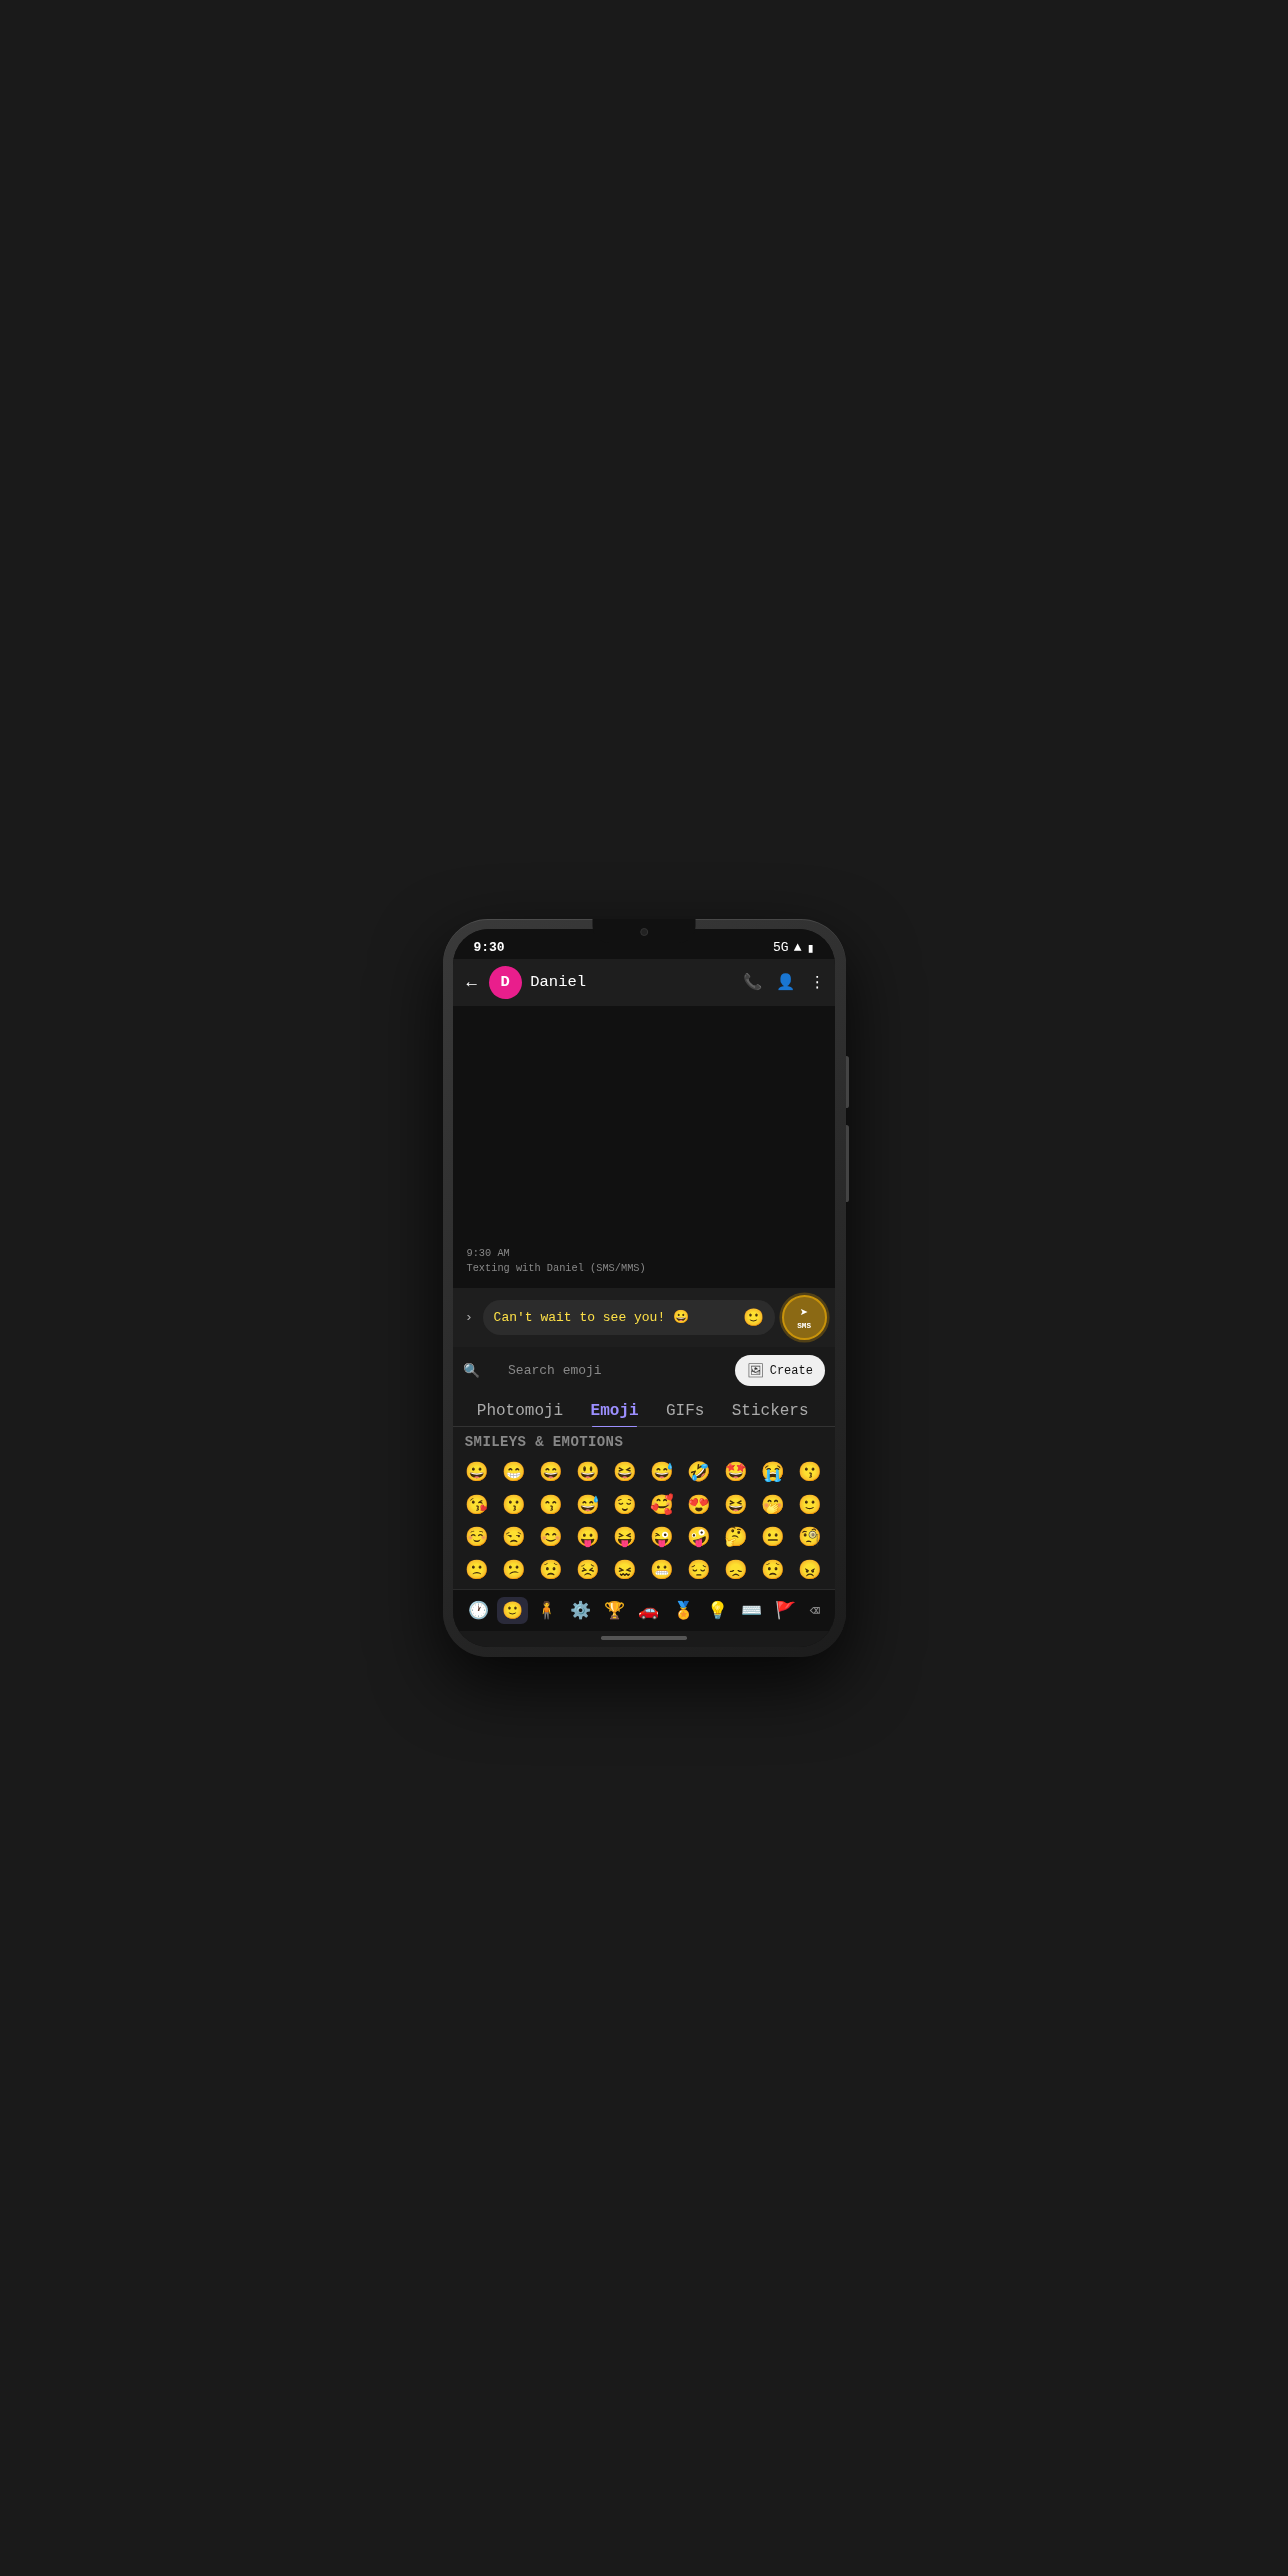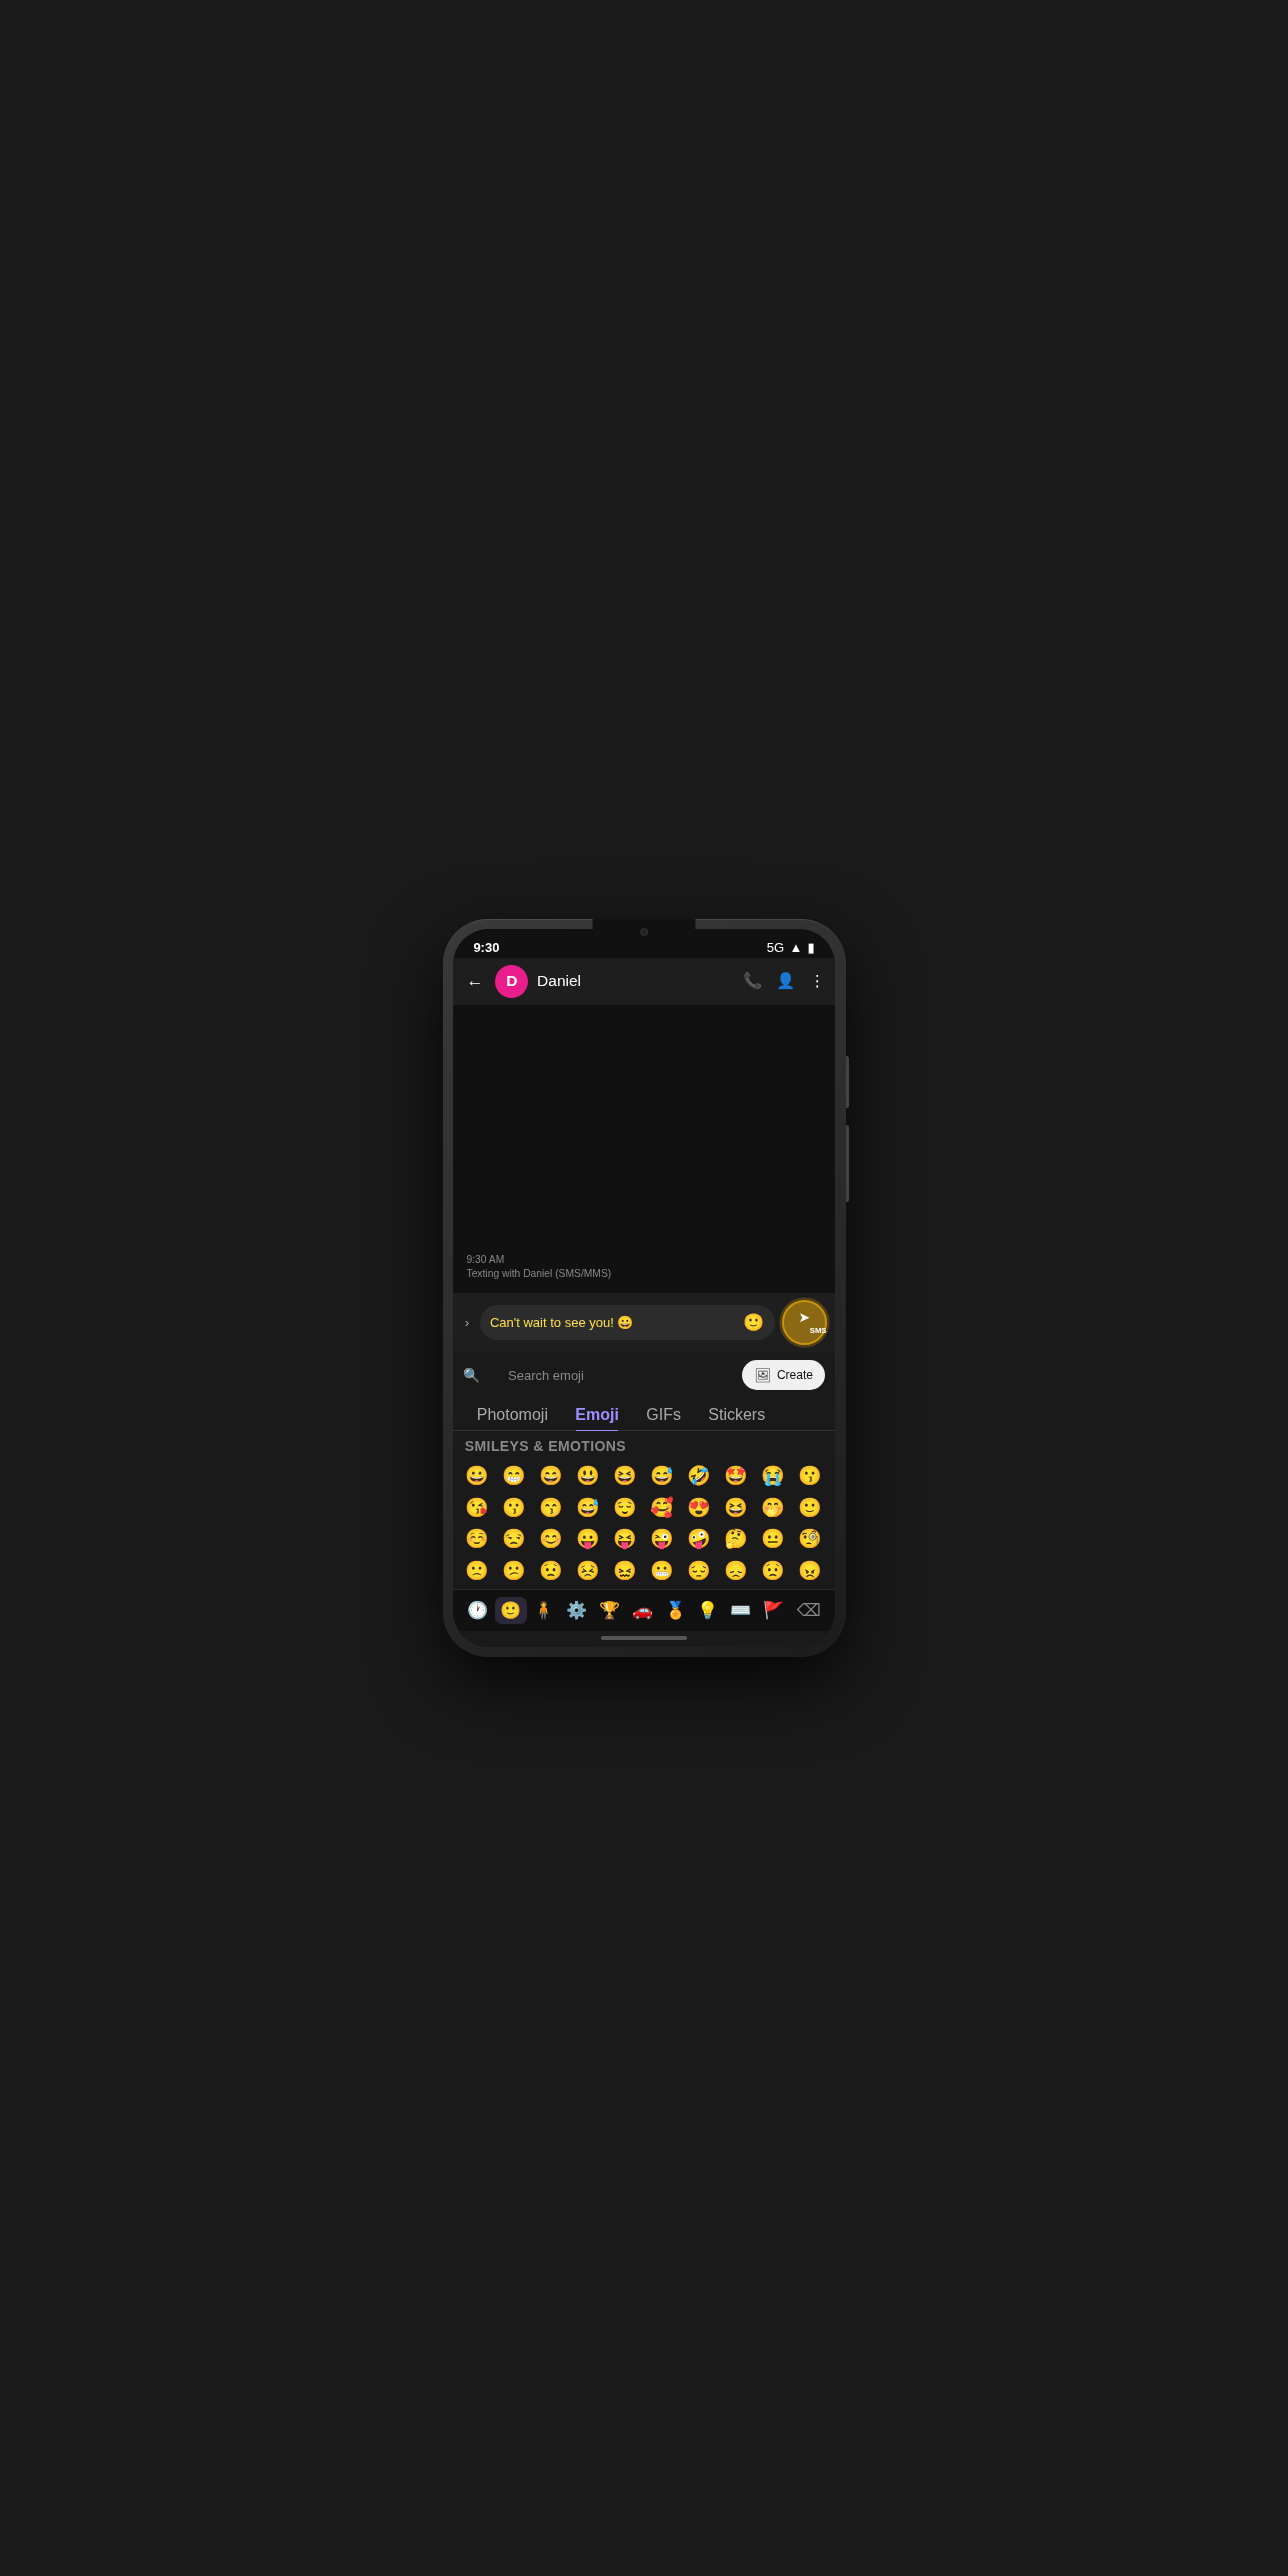--- a/index.html
+++ b/index.html
@@ -12,20 +12,21 @@
       font-family: 'Segoe UI', Arial, sans-serif;
     }
     .phone-outer {
       width: 403px;
       height: 738px;
       background: linear-gradient(145deg, #3a3a3a, #1c1c1c);
       border-radius: 45px;
       padding: 10.3px;
       box-shadow: 0 26px 69px rgba(0,0,0,0.8), inset 0 0.9px 0 rgba(255,255,255,0.1);
       position: relative;
+      font-family: Liberation Mono, monospace;
     }
     .phone-inner {
       width: 100%;
       height: 100%;
       background: #111;
       border-radius: 36px;
       overflow: hidden;
       position: relative;
       display: flex;
       flex-direction: column;
@@ -211,21 +212,20 @@
     }
     .send-icon {
       color: #fff;
       font-size: 13.7px;
     }
     .send-label {
       color: #fff;
       font-size: 7.7px;
       margin-top: 0.9px;
       font-weight: 600;
-      padding-left: 28px;
     }
     
     .emoji-keyboard {
       background: #1a1a1a;
       flex-shrink: 0;
     }
     .emoji-search-row {
       display: flex;
       align-items: center;
       padding: 8.6px 10.3px;

